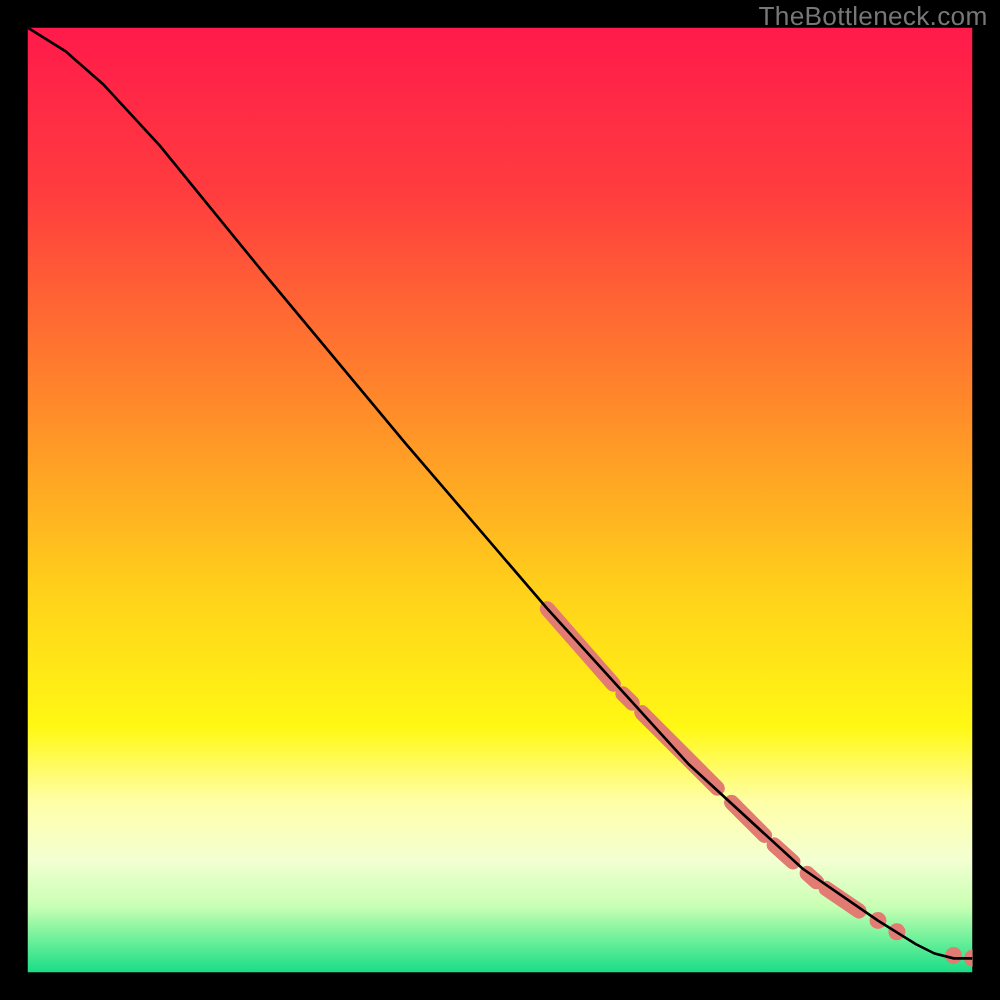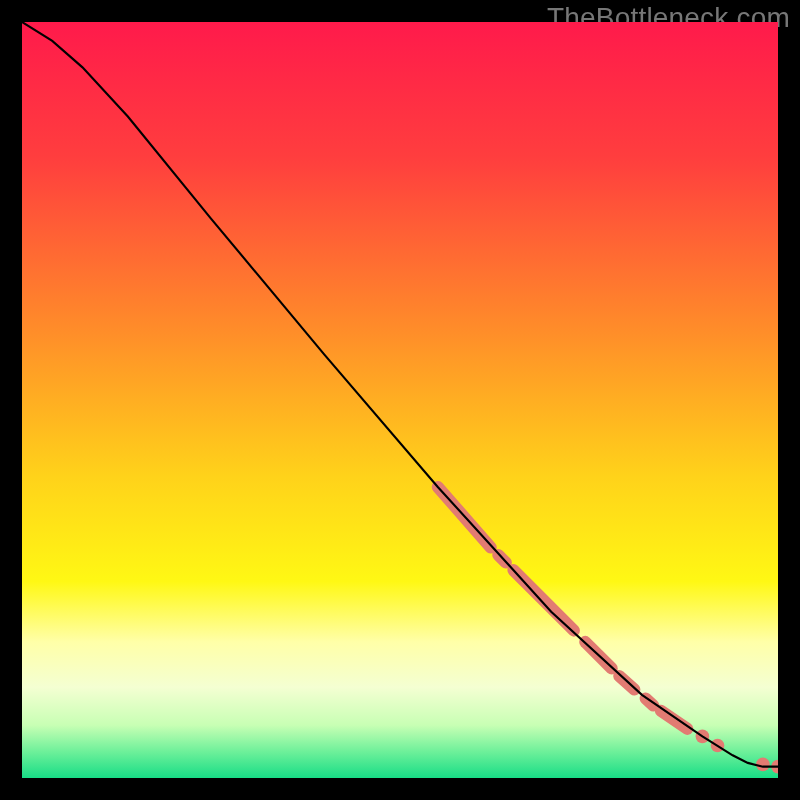--- a/index.html
+++ b/index.html
@@ -21,21 +21,21 @@
     left: 22px;
     top: 22px;
     width: 756px;
     height: 756px;
   }
   .attribution {
     position: absolute;
     top: 2px;
     right: 10px;
     color: #777;
-    font-size: 28px;
+    font-size: 21px;
     font-weight: 400;
     letter-spacing: 0.2px;
     user-select: none;
   }
 </style>
 </head>
 <body>
 
 <div class="frame">
   <div class="attribution">TheBottleneck.com</div>

